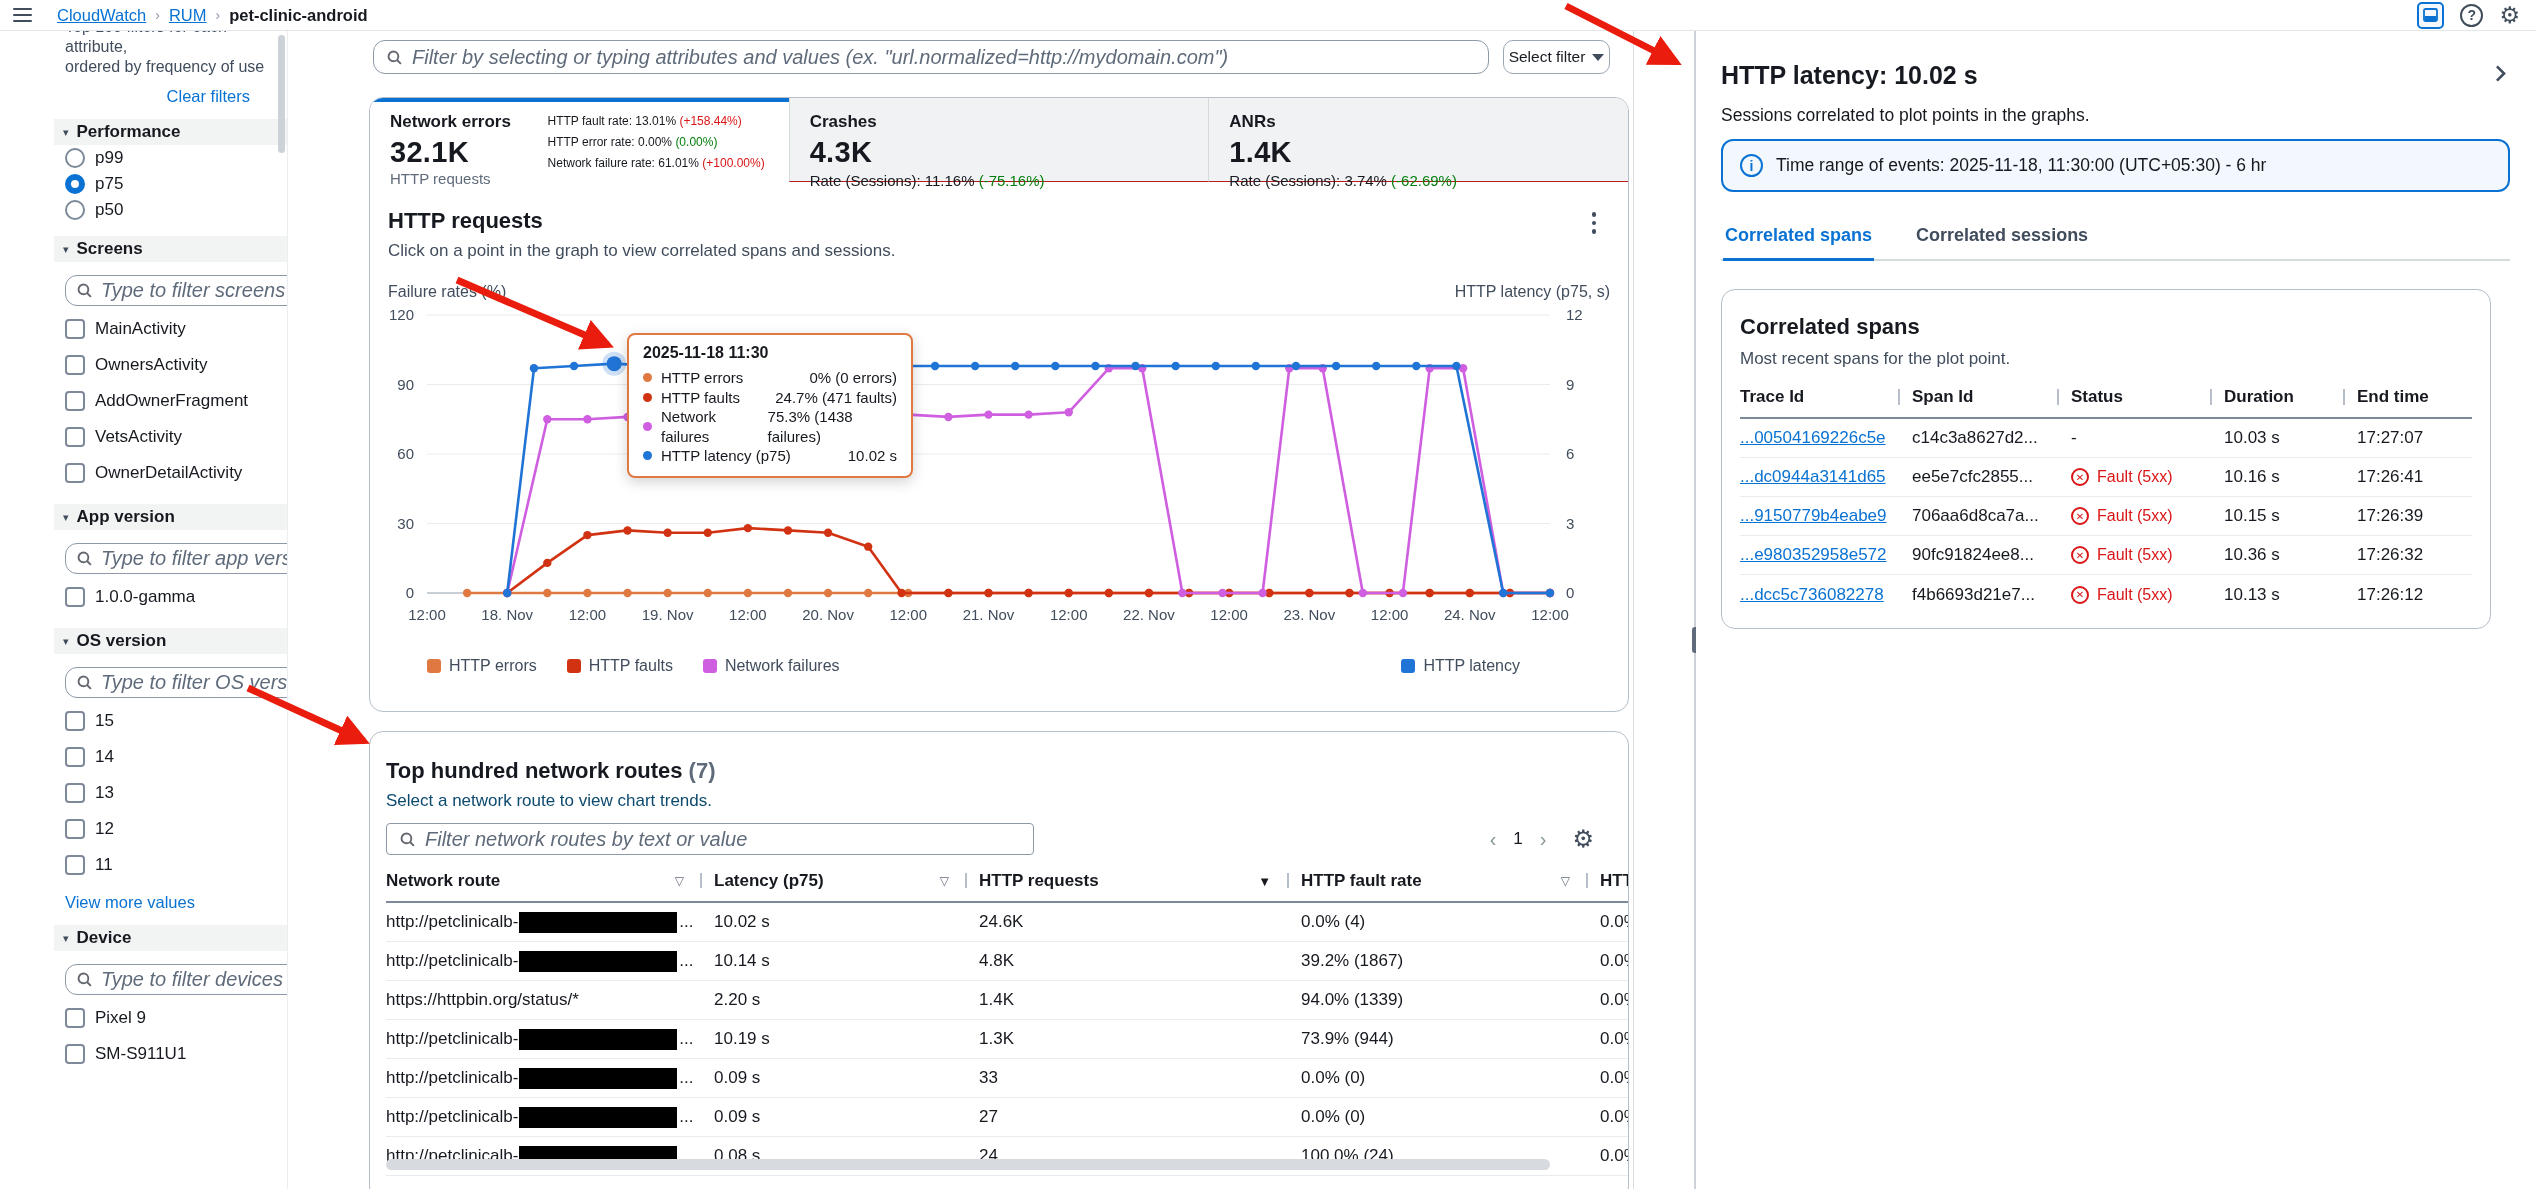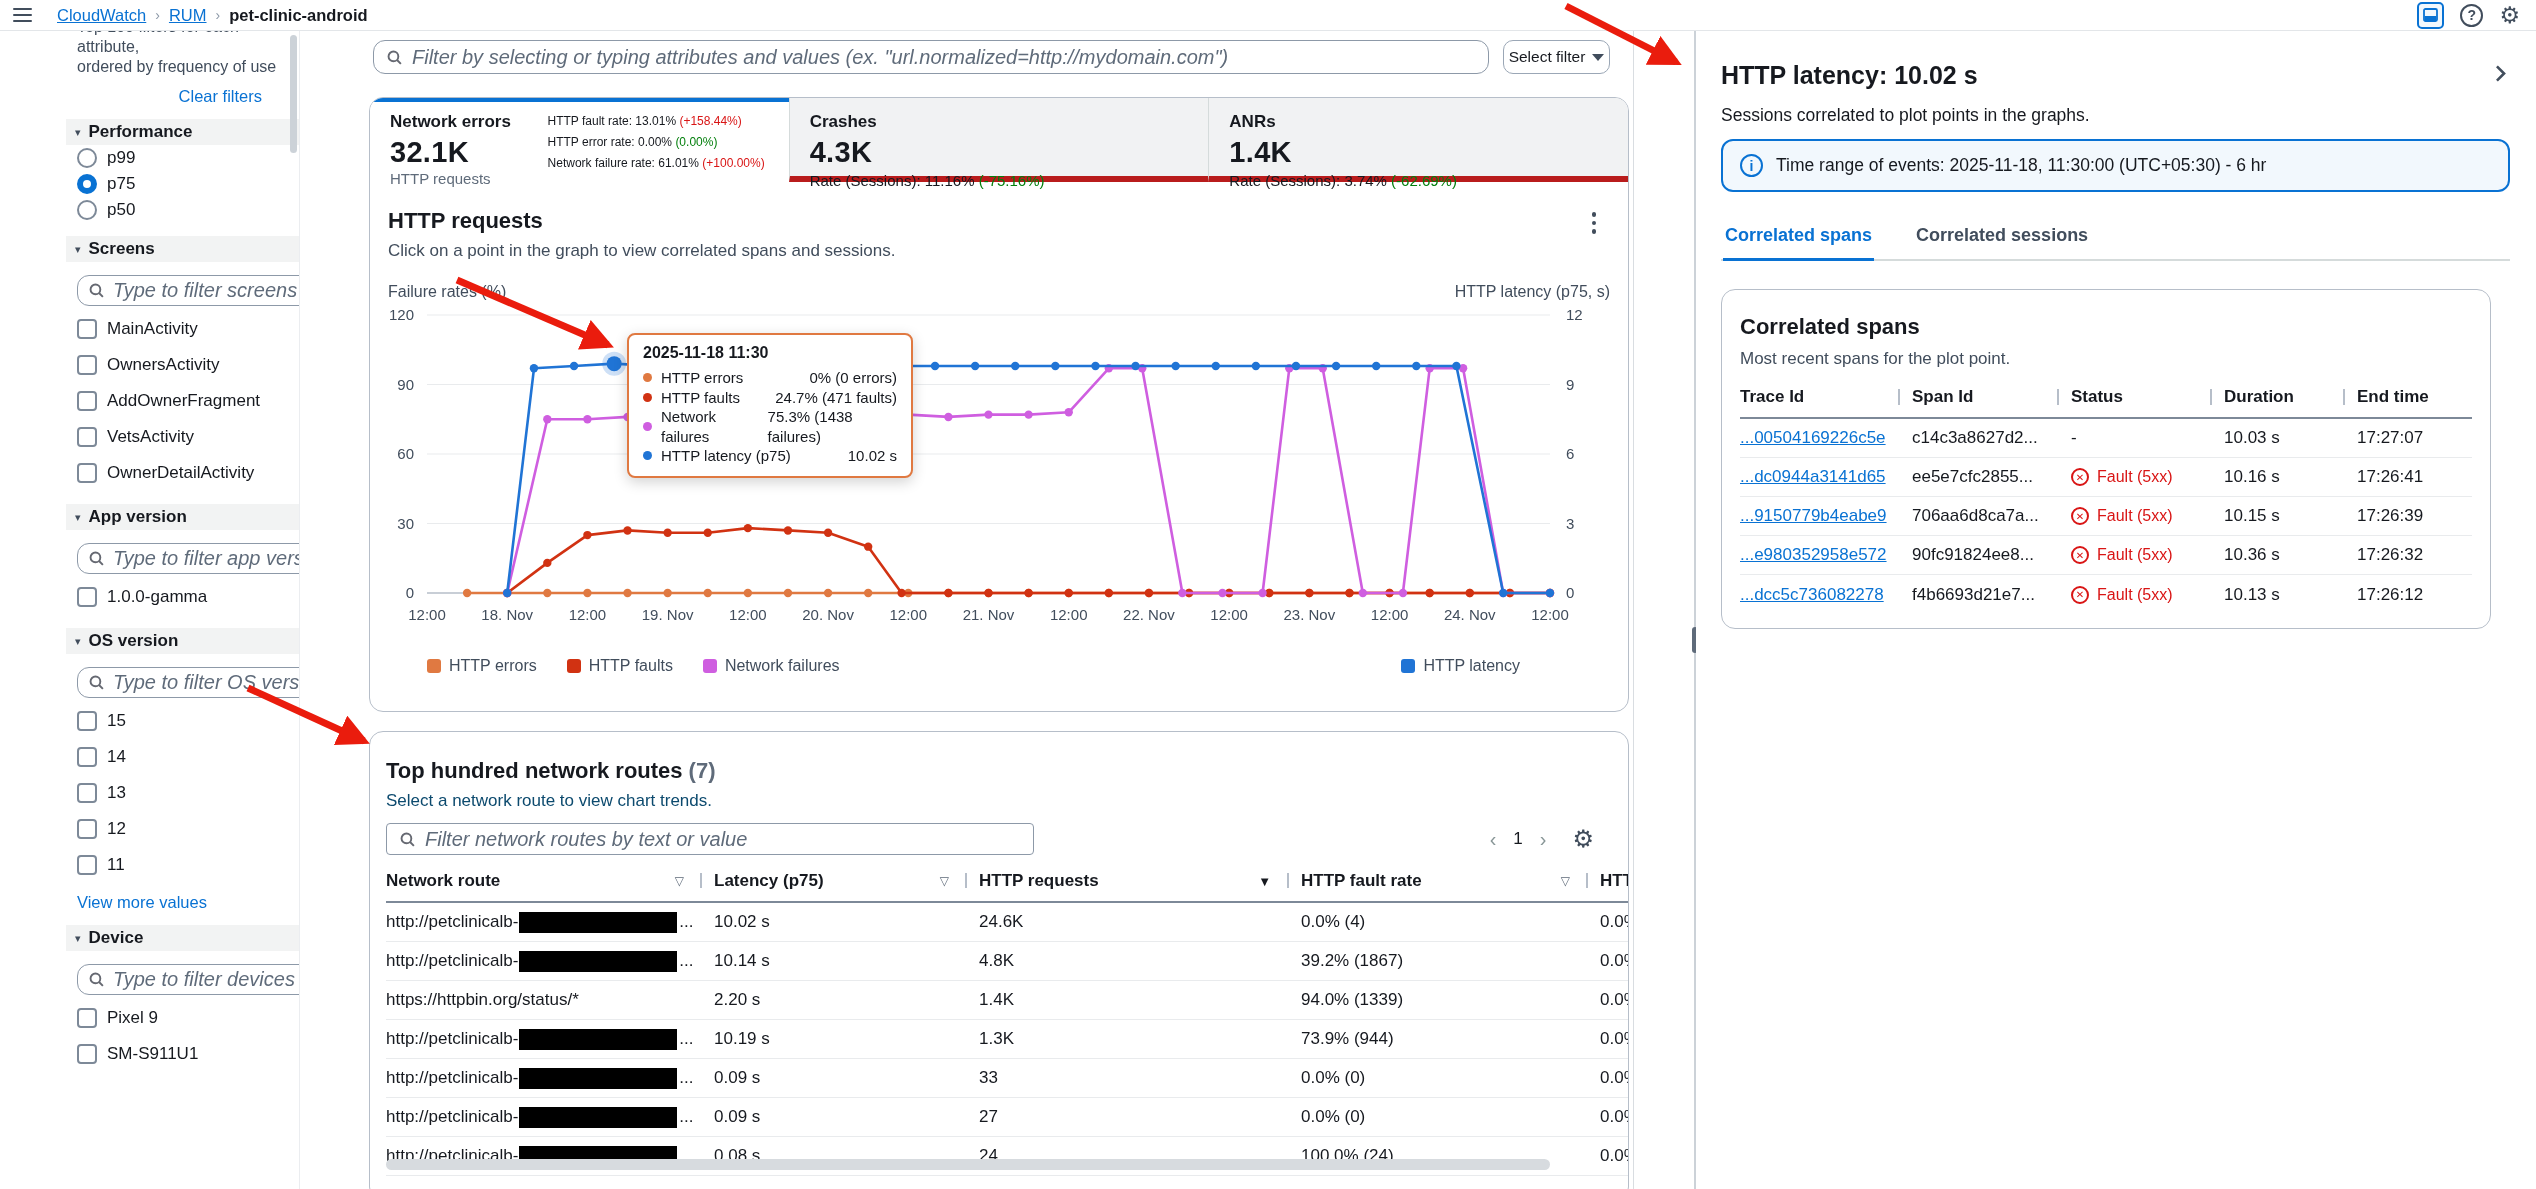--- a/index.html
+++ b/index.html
@@ -15,21 +15,21 @@
   .bc-item.link{color:#0972d3;text-decoration:underline;cursor:pointer}
   .bc-item.current{color:#16191f;font-weight:bold}
   .bc-sep{color:#8d99a8;font-size:14px}
   .topbar-right{margin-left:auto;display:flex;align-items:center;gap:16px}
   .tb-icon{display:flex;align-items:center;justify-content:center;cursor:pointer}
   .tb-split{width:27px;height:27px;border:2px solid #0972d3;border-radius:5px;background:#f2f8fd}
   .tb-help{width:23px;height:23px;border-radius:50%;border:2px solid #414d5c;color:#414d5c;font-size:14px;font-weight:bold}
   .tb-gear{font-size:23px;color:#414d5c;line-height:1}
 
   
-  .sidebar{position:absolute;top:31px;left:16px;bottom:0;width:284px;background:#fff;
+  .sidebar{position:absolute;top:31px;left:4px;bottom:0;width:284px;background:#fff;
     border-right:1px solid #ebedf0;overflow:hidden;padding:0 0 0 50px;font-size:17px}
   .side-scroll{position:absolute;top:4px;right:2px;width:7px;height:118px;border-radius:4px;background:#ccd2d8}
   .side-note{margin:-14px 0 0 11px;font-size:16px;line-height:20px;color:#414d5c}
   .clear-row{text-align:right;margin:10px 37px 4px 0;font-size:16.5px}
   .link{color:#0972d3;cursor:pointer}
   .filter-section-header{display:flex;align-items:center;gap:8px;background:#f2f3f3;height:26px;
     margin-top:13px;padding-left:9px;font-weight:bold;font-size:17px;cursor:pointer}
   .caret{font-size:11px;color:#414d5c}
   .side-search{display:flex;align-items:center;gap:8px;width:246px;height:31px;border:1.5px solid #8d99a8;
     border-radius:12px;margin:13px 0 5px 11px;padding:0 10px;background:#fff}
@@ -51,21 +51,21 @@
     display:flex;align-items:center;gap:9px;padding:0 12px;background:#fff}
   .select-filter{width:107px;height:34px;border:1.5px solid #9ba7b6;border-radius:10px;background:#fff;
     font-family:inherit;font-size:15.5px;color:#16191f;display:flex;align-items:center;justify-content:center;gap:7px;cursor:pointer}
   .sf-caret{width:0;height:0;border-left:6px solid transparent;border-right:6px solid transparent;border-top:7px solid #414d5c}
   .container{border:1px solid #b6bec9;border-radius:14px;background:#fff;overflow:hidden}
   .chart-container{margin-top:23px;height:615px;position:relative}
 
   
   .metric-tabs{display:flex;height:84px}
   .mtab{position:relative;flex:1;padding:14px 20px 0;background:#f1f2f3;border-left:1px solid #d5dbdb;
-    border-bottom:6px solid #b91c1c;cursor:pointer}
+    border-bottom:1px solid #b91c1c;cursor:pointer}
   .mtab:first-child{border-left:none}
   .mtab.sel{background:#fff;border-top:4px solid #0972d3;border-bottom:none;padding-top:10px}
   .m-label{font-size:17px;font-weight:bold}
   .m-value{font-size:29px;font-weight:bold;margin-top:4px;letter-spacing:.3px}
   .m-sub{font-size:15px;color:#5f6b7a;margin-top:1px}
   .m-rates{position:absolute;right:24px;top:50%;transform:translateY(-50%);font-size:12px;line-height:21px}
   .m-rate-inline{font-size:15px;margin-top:3px}
   .delta.red{color:#d91515}
   .delta.green{color:#037f0c}
 

